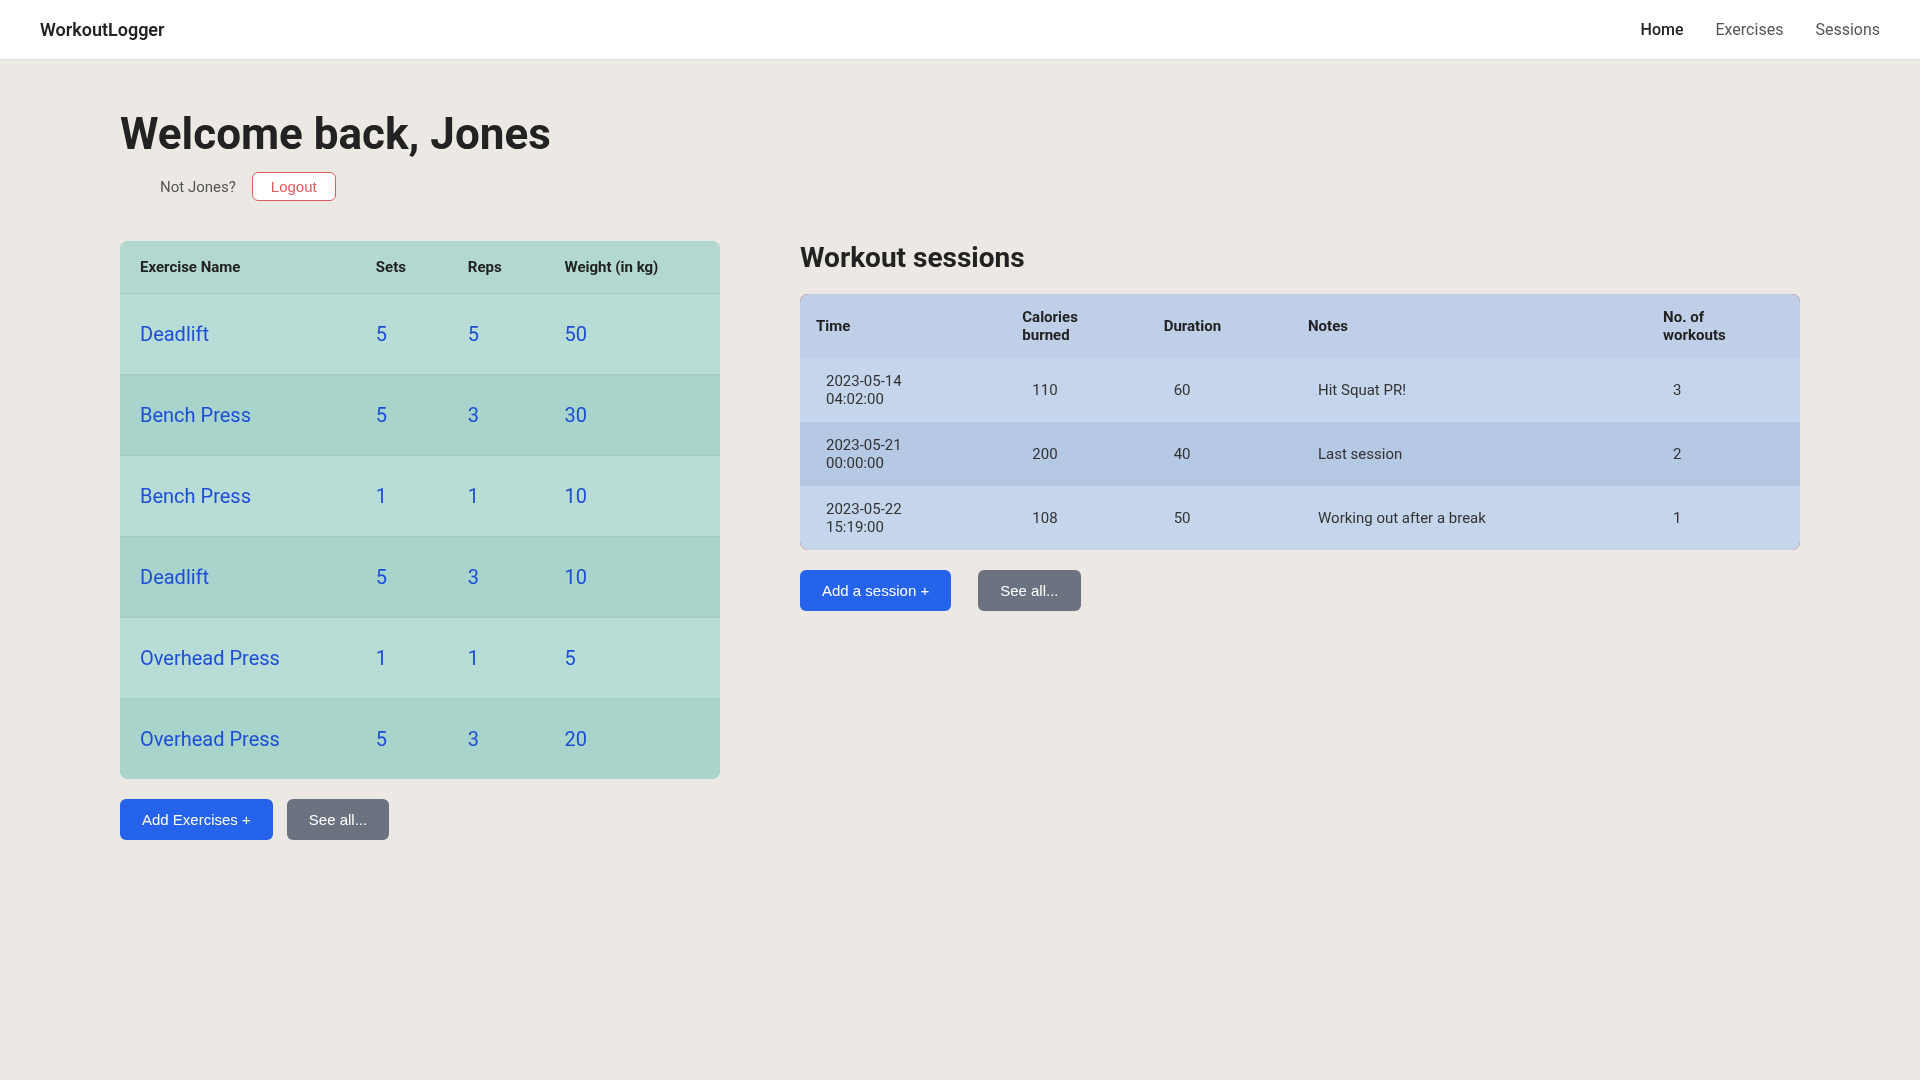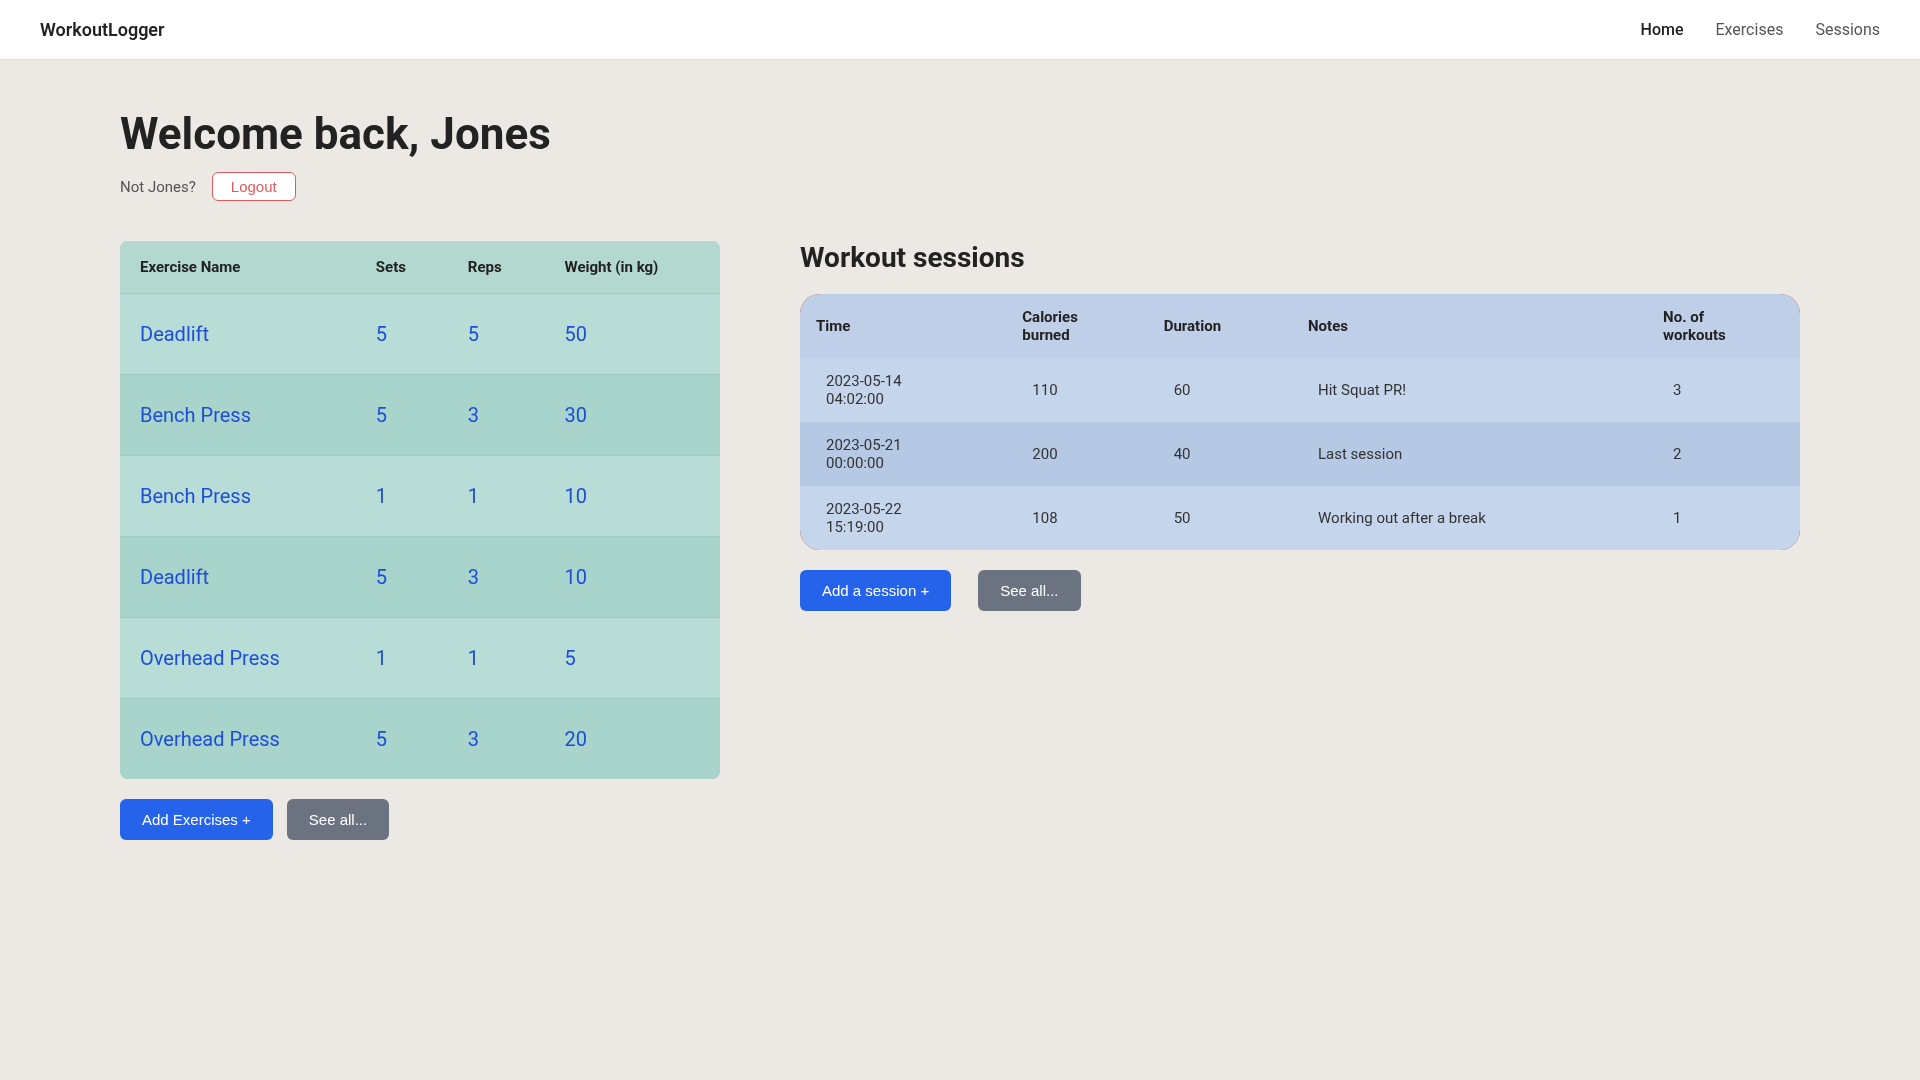--- a/index.html
+++ b/index.html
@@ -62,20 +62,21 @@
     .not-user-row {
       display: flex;
       align-items: center;
       gap: 16px;
       margin-bottom: 40px;
     }
 
     .not-user-text {
       font-size: 15px;
       color: #555;
+      margin-left: 40px;
     }
 
     .logout-btn {
       border: 1.5px solid #e05c5c;
       background: #fff;
       color: #e05c5c;
       padding: 5px 18px;
       border-radius: 6px;
       font-size: 15px;
       cursor: pointer;
@@ -160,21 +161,21 @@
       font-size: 15px;
       cursor: pointer;
       font-weight: 500;
     }
 
     
     .sessions-table {
       width: 100%;
       border-collapse: collapse;
       background-color: #b91c1c;
-      border-radius: 20px;
+      border-radius: 8px;
       overflow: hidden;
     }
 
     .sessions-table th {
       padding: 14px 16px;
       text-align: left;
       font-weight: 700;
       font-size: 15px;
       background-color: #bfcfe8;
       color: #222;

